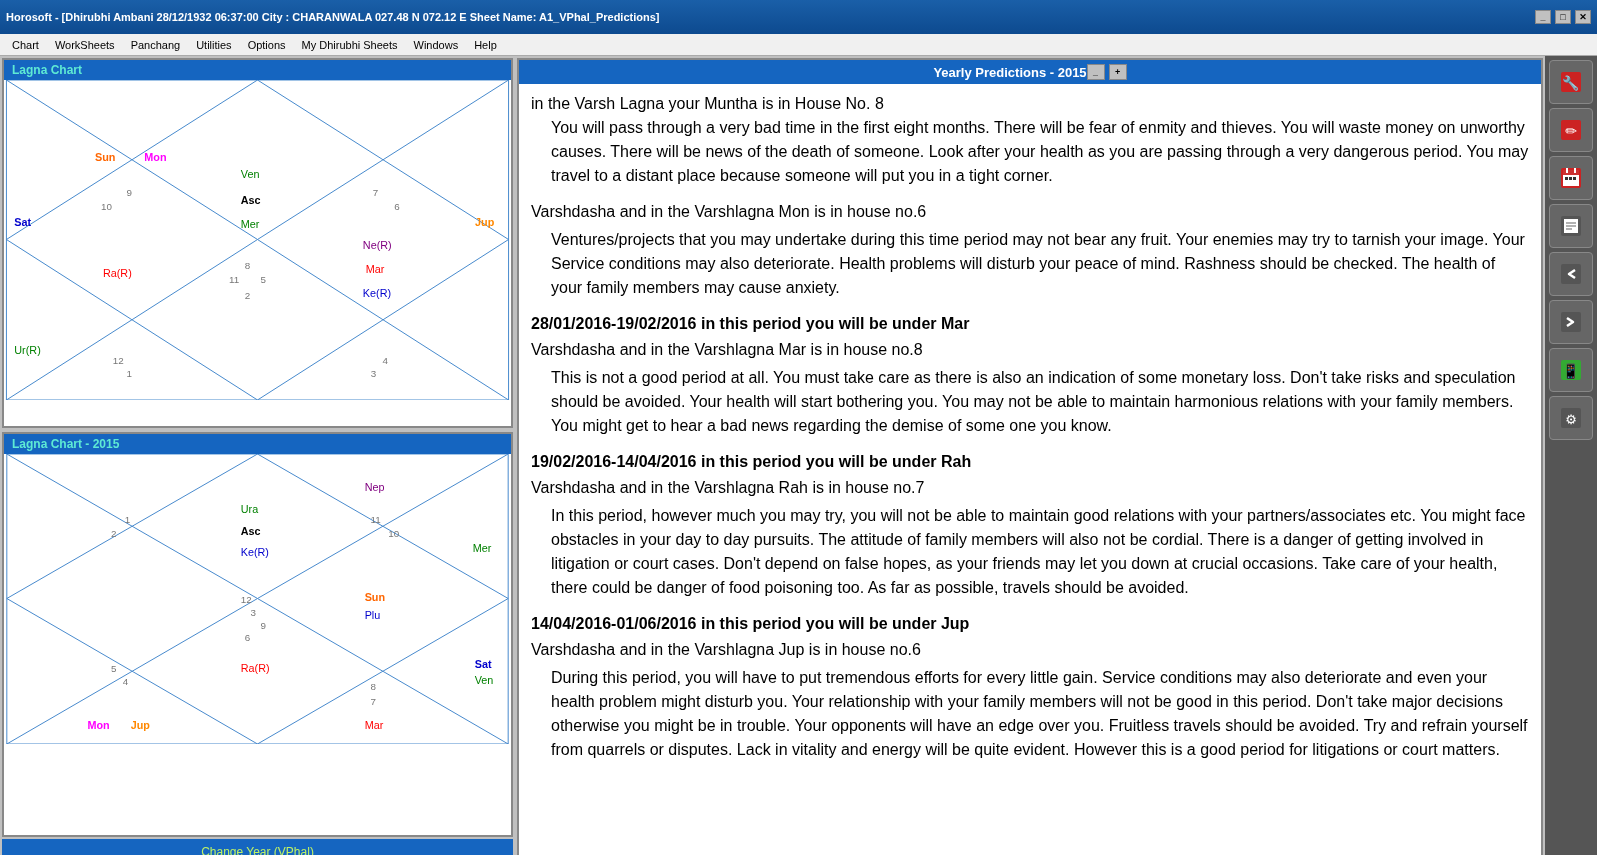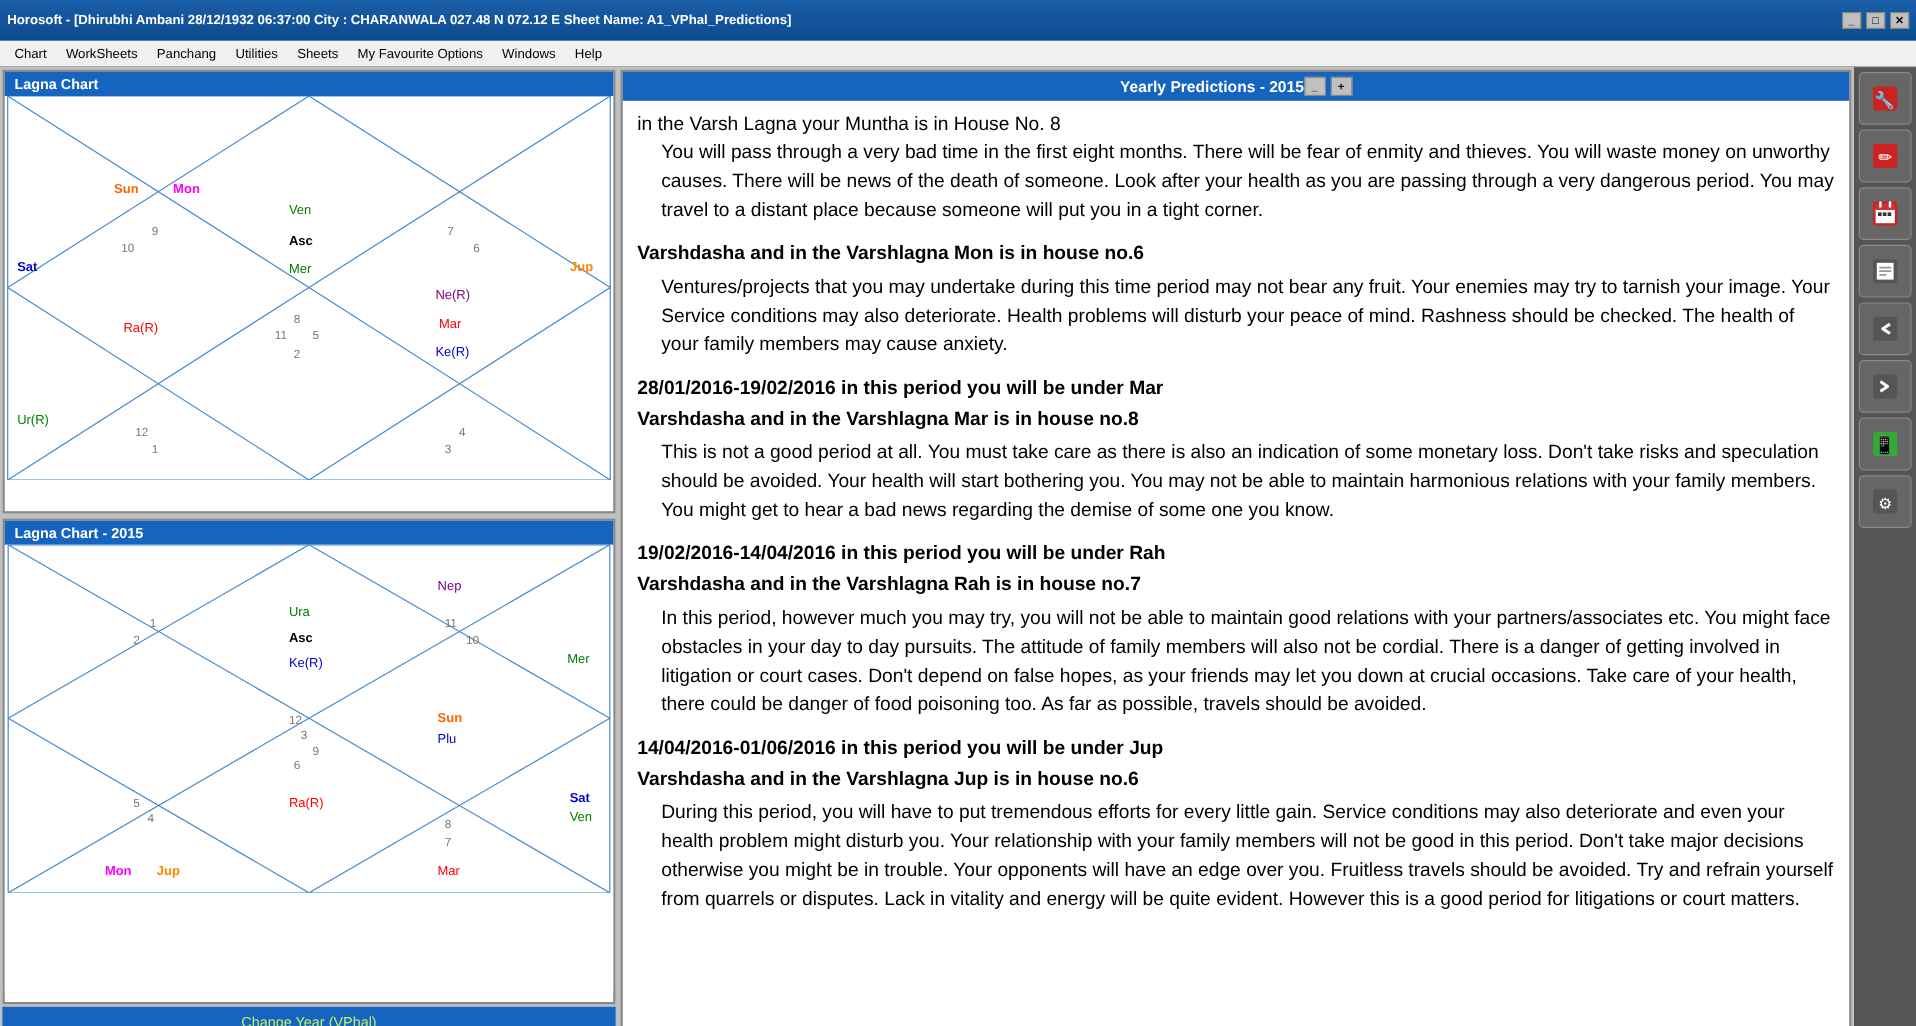--- a/index.html
+++ b/index.html
@@ -62,21 +62,21 @@
     
     .chart-panel {
       flex: 1;
       border: 2px solid #888;
       margin: 2px;
       background: white;
       position: relative;
     }
     .chart-title {
       background: #1565c0;
-      color: #ffffff;
+      color: #5eead4;
       padding: 3px 8px;
       font-size: 12px;
       font-weight: bold;
     }
     .chart-area {
       position: relative;
       width: 100%;
       background: white;
     }
 
@@ -127,21 +127,21 @@
     }
     #predictions-content {
       flex: 1;
       overflow-y: scroll;
       padding: 8px 12px;
       font-size: 16px;
       line-height: 1.5;
     }
     .pred-section { margin-bottom: 12px; }
     .pred-header-bold { font-weight: bold; margin-bottom: 2px; }
-    .pred-subheader-bold { font-weight: bold; margin-bottom: 4px; }
+    .pred-subheader-bold { font-weight: normal; margin-bottom: 4px; }
     .pred-text { margin-left: 20px; margin-bottom: 6px; }
 
     
     #icon-sidebar {
       width: 52px;
       background: #555;
       display: flex;
       flex-direction: column;
       align-items: center;
       padding: 4px 0;
@@ -175,22 +175,22 @@
     <div class="title-btn">□</div>
     <div class="title-btn">✕</div>
   </div>
 </div>
 
 <div id="menu-bar">
   <span class="menu-item">Chart</span>
   <span class="menu-item">WorkSheets</span>
   <span class="menu-item">Panchang</span>
   <span class="menu-item">Utilities</span>
-  <span class="menu-item">Sheets</span>
-  <span class="menu-item">My Favourite Options</span>
+  <span class="menu-item">Options</span>
+  <span class="menu-item">My Dhirubhi Sheets</span>
   <span class="menu-item">Windows</span>
   <span class="menu-item">Help</span>
 </div>
 
 <div id="main-layout">
 
   <div id="left-panel">
 
     <div class="chart-panel" style="height: 370px; flex: none;">
       <div class="chart-title">Lagna Chart</div>

